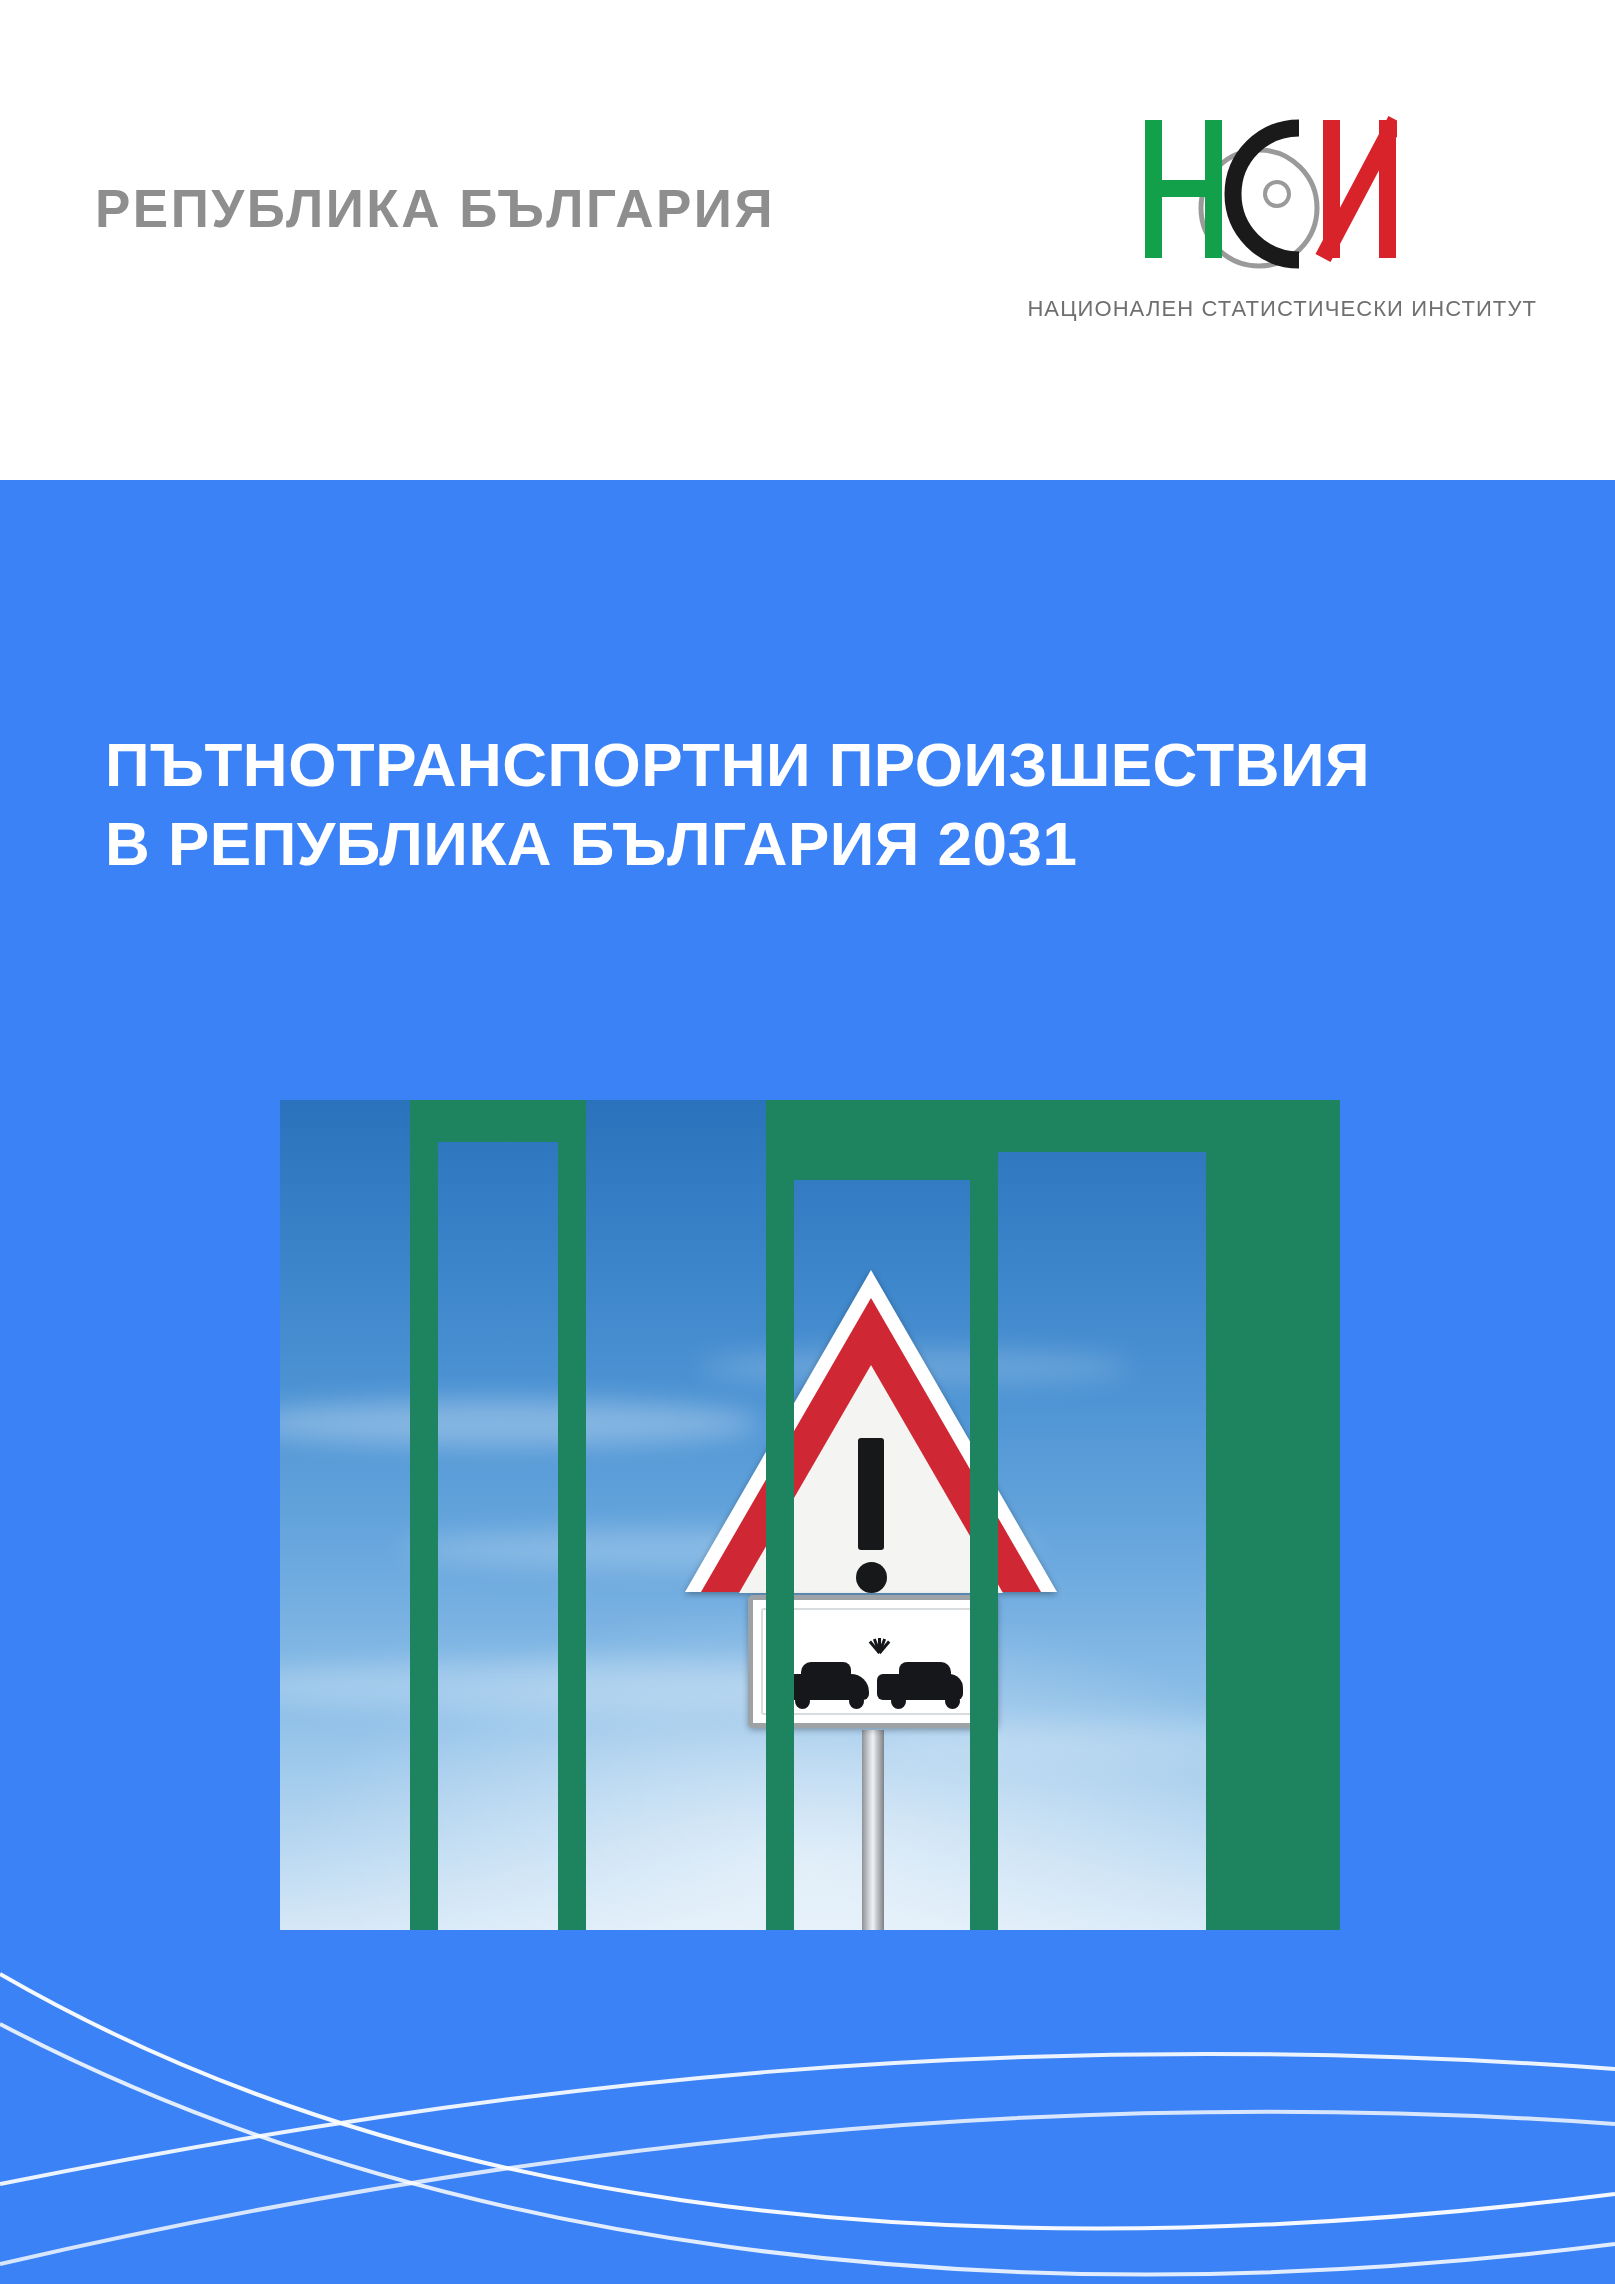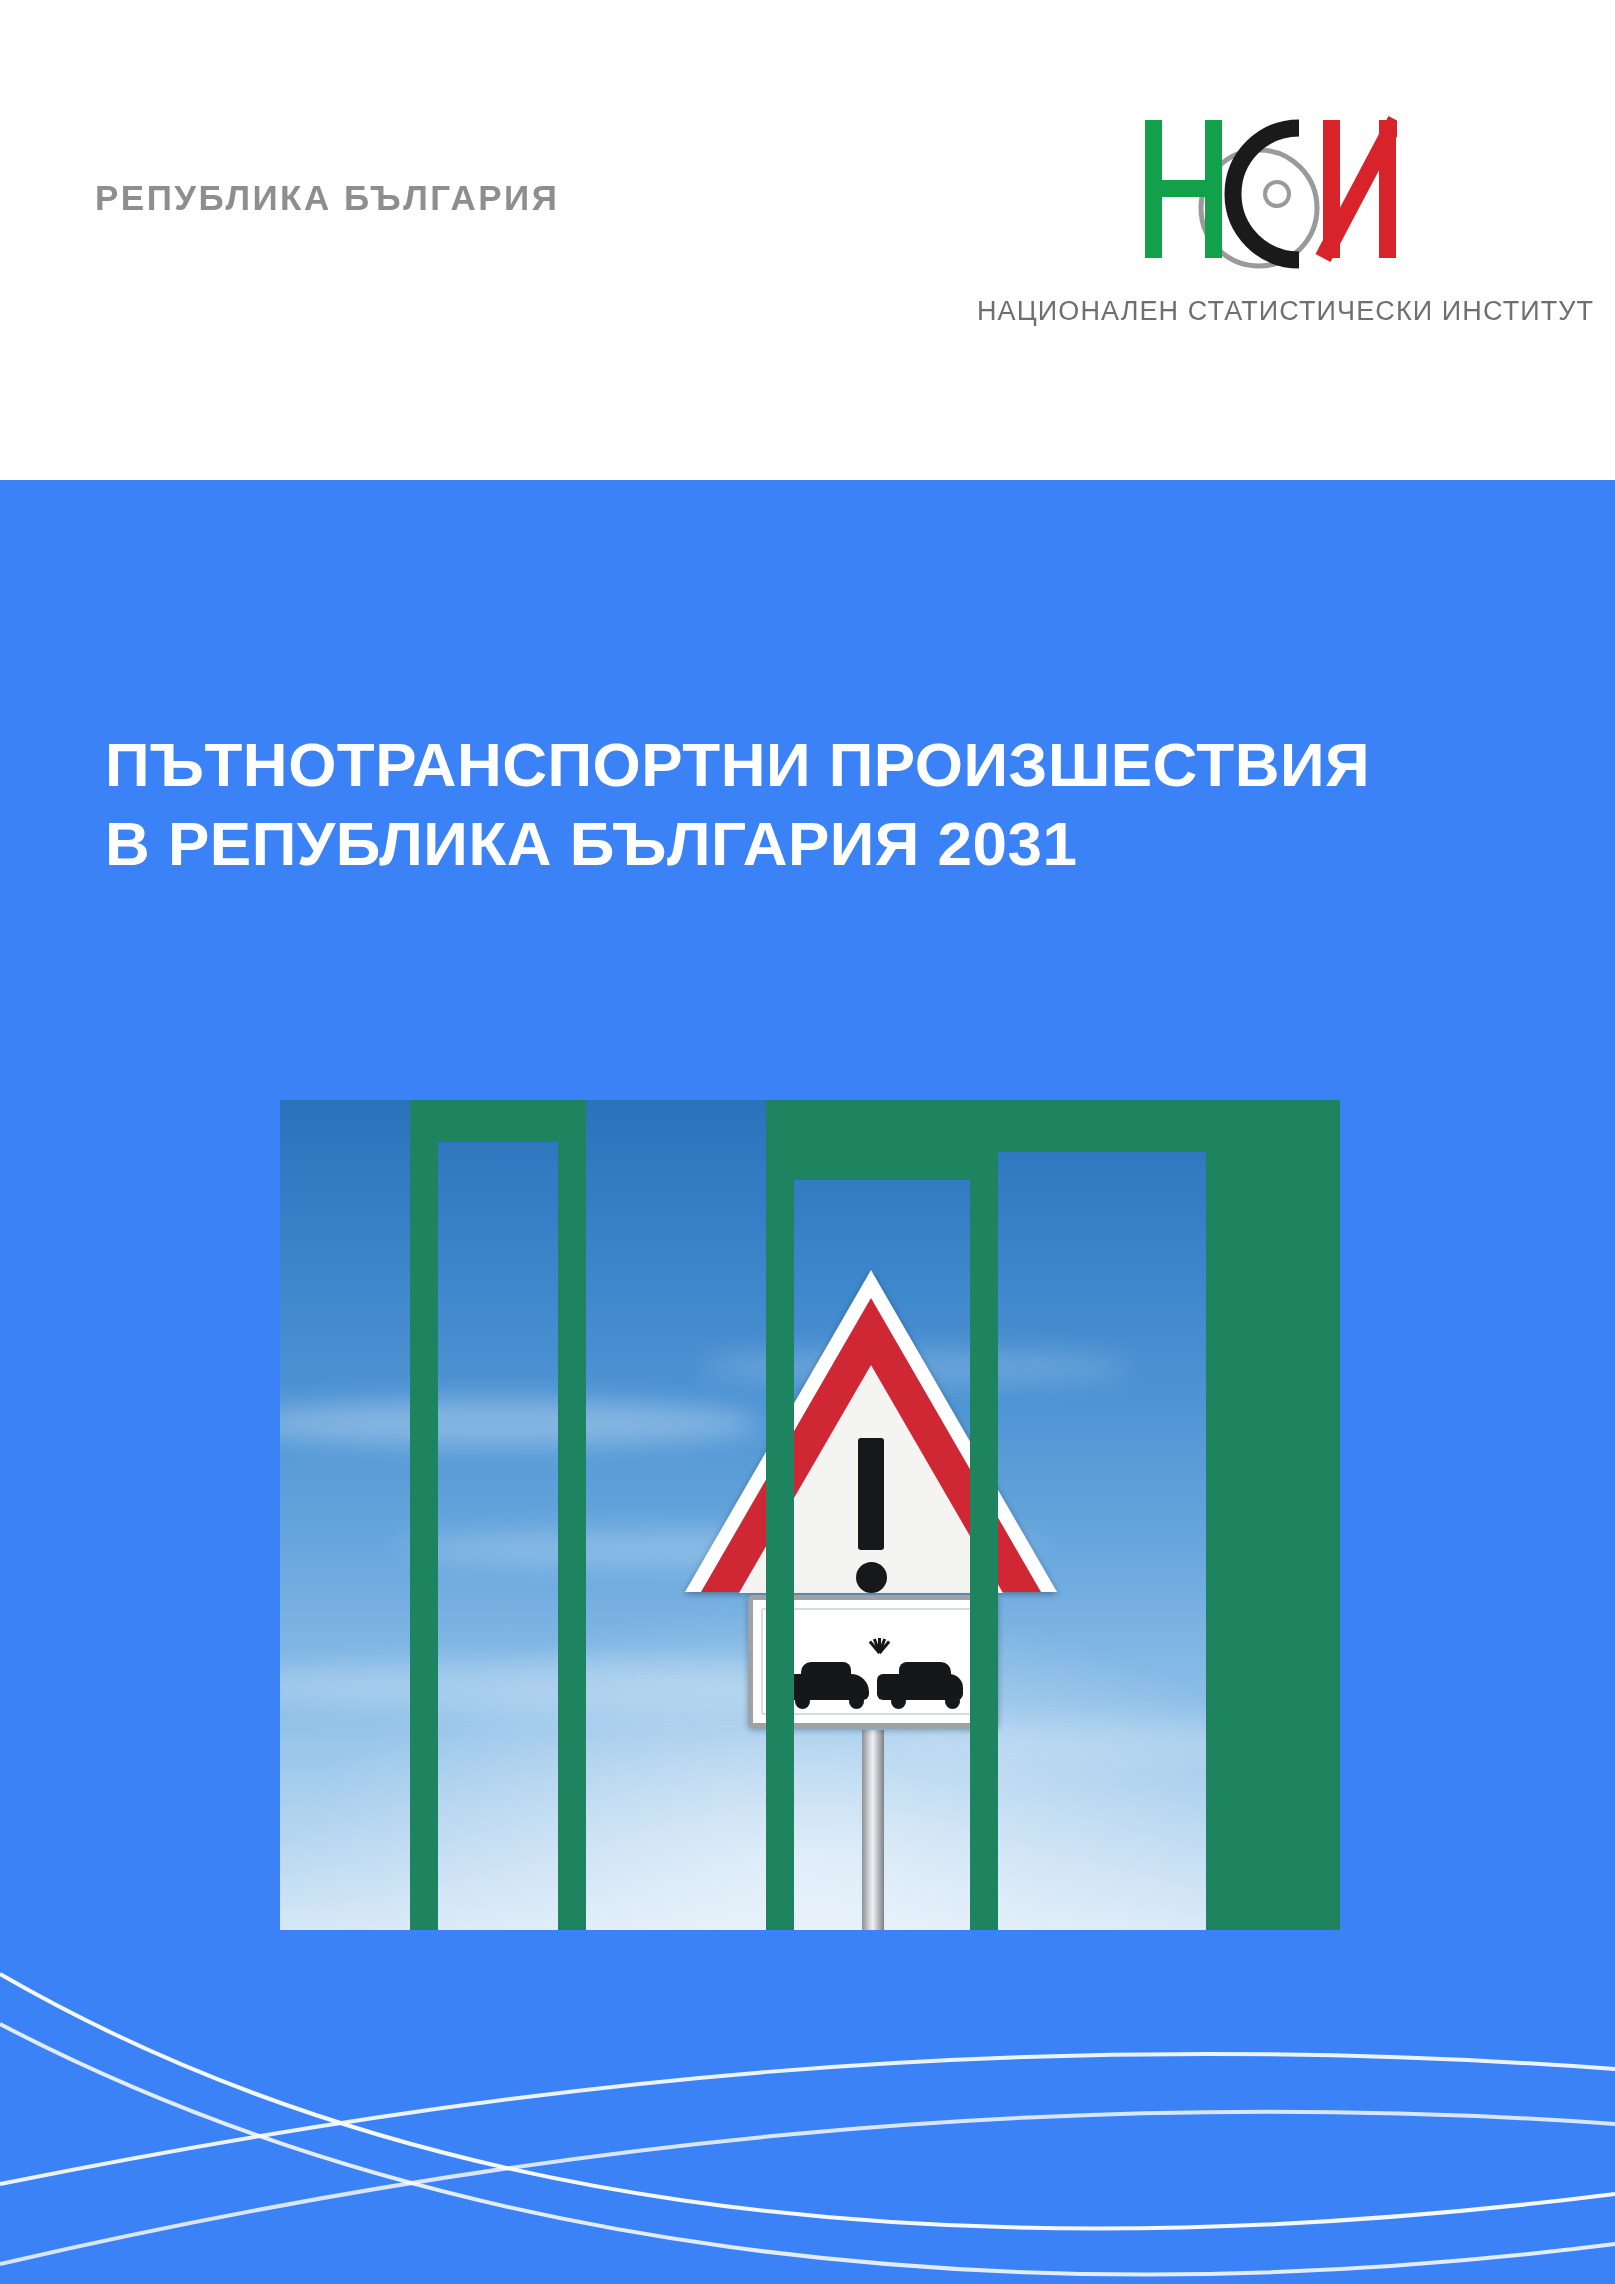--- a/index.html
+++ b/index.html
@@ -21,21 +21,21 @@
     top: 0;
     left: 0;
     width: 1615px;
     height: 480px;
     background: #ffffff;
   }
   .header-country {
     position: absolute;
     left: 95px;
     top: 178px;
-    font-size: 35px;
+    font-size: 53px;
     font-weight: bold;
     letter-spacing: 2.5px;
     color: #8e8e8e;
     white-space: nowrap;
   }
 
   .logo-block {
     position: absolute;
     right: 78px;
     top: 108px;
@@ -48,21 +48,21 @@
     top: 0;
     width: 270px;
     height: 168px;
   }
   .logo-caption {
     position: absolute;
     right: 0;
     top: 188px;
     width: 560px;
     text-align: right;
-    font-size: 27px;
+    font-size: 22px;
     letter-spacing: 1.1px;
     color: #6f6f6f;
     white-space: nowrap;
   }
 
   
   .cover {
     position: absolute;
     top: 480px;
     left: 0;

